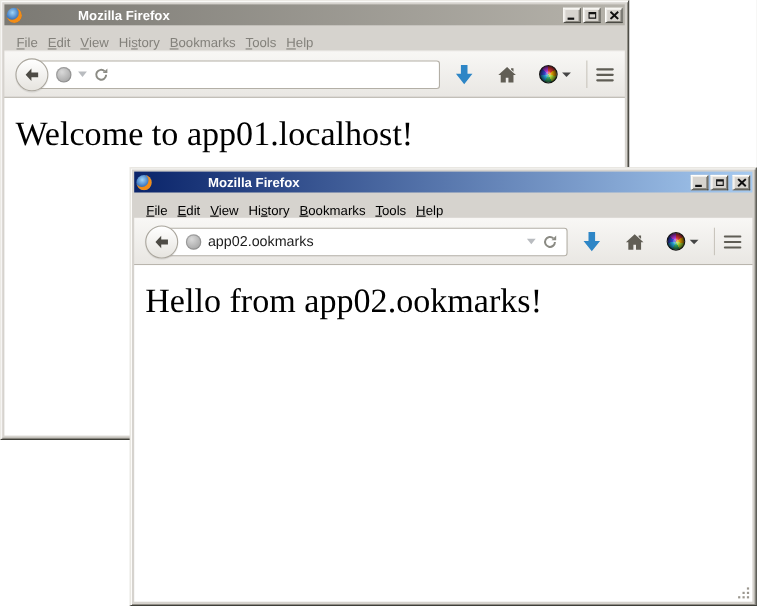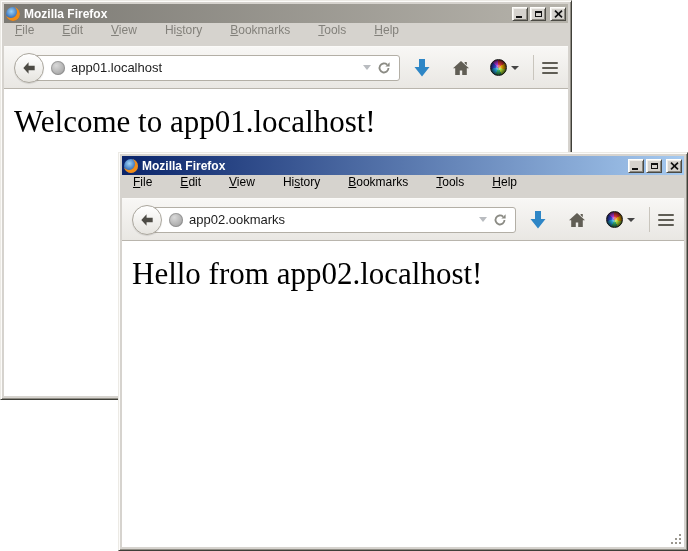--- a/index.html
+++ b/index.html
@@ -13,41 +13,41 @@
     position:absolute; box-sizing:border-box;
     background:#d6d3ce; padding:3px;
     border:1px solid; border-color:#eceae5 #3f3f39 #3f3f39 #eceae5;
     box-shadow: inset 1px 1px 0 #fcfbf9, inset -1px -1px 0 #918e86;
     display:flex; flex-direction:column;
   }
   #win1 { left:0; top:0; width:572px; height:400px; z-index:1; }
   #win2 { left:118px; top:152px; width:570px; height:399px; z-index:2; }
 
   
-  .titlebar { height:19px; flex:0 0 auto; display:flex; align-items:center; padding:0 2px; }
+  .titlebar { height:19px; flex:0 0 auto; display:flex; align-items:center; padding:0 2px;gap:47px; }
   .titlebar-inactive { background:linear-gradient(to right,#7b7973,#b6b3ab); }
   .titlebar-active   { background:linear-gradient(to right,#0a246a,#a6caf0); }
   .title-text { color:#ffffff; font-weight:bold; font-size:12px; margin-left:4px; flex:1;
                 white-space:nowrap; overflow:hidden; }
   .fx-logo { width:14px; height:14px; border-radius:50%; flex:0 0 auto;
     background: radial-gradient(circle at 38% 32%, #9fd4f7, #2a65b4 55%, #16407e);
     box-shadow: inset -2px -2px 0 1px #f28c16; }
 
   .win-buttons { display:flex; align-items:center; gap:2px; flex:0 0 auto; }
   .ctl-btn { width:16px; height:14px; background:#d6d3ce; position:relative; padding:0;
     border:1px solid; border-color:#fffefb #4b4a44 #4b4a44 #fffefb;
     box-shadow: inset 1px 1px 0 #f0eeea, inset -1px -1px 0 #8a877f;
     display:flex; align-items:center; justify-content:center; }
   .ctl-close { margin-left:2px; }
   .glyph-min { position:absolute; left:3px; bottom:2px; width:6px; height:2px; background:#111; }
   .glyph-max { width:7px; height:6px; border:1px solid #111; border-top-width:2px; box-sizing:border-box; }
 
   
-  .menubar { height:23px; flex:0 0 auto; display:flex; align-items:flex-start;
-             gap:28px; padding-left:11px; font-size:12px; color:#000; }
+  .menubar { height:23px; flex:0 0 auto; display:flex; align-items:flex-end;
+             gap:9px; padding-left:11px; font-size:12px; color:#000; }
   .menubar.inactive { color:#83817b; }
   .menu-item { cursor:default; white-space:nowrap; }
   .menu-item u { text-decoration:underline; }
 
   
   .navbar { height:43px; flex:0 0 auto; box-sizing:border-box;
     background:linear-gradient(#f8f7f5,#e9e7e3);
     border-top:1px solid #fbfaf8; border-bottom:1px solid #b9b5ad;
     display:flex; align-items:center; padding:0 10px; }
   .back-btn { width:30px; height:30px; border-radius:50%; flex:0 0 auto; z-index:2;
@@ -119,21 +119,20 @@
     </div>
 
   <div class="navbar">
     <button class="back-btn">
       <svg width="14" height="14" viewBox="0 0 16 16">
           <path d="M7.5 1.5 1.5 8l6 6.5v-4h7v-5h-7z" fill="#4d4b45"></path>
         </svg>
     </button>
     <div class="urlbar">
       <span class="globe"></span>
-      <span class="url-text">app01.localhost</span>
       <span class="url-drop"></span>
       <svg width="14" height="14" viewBox="0 0 14 14">
           <path d="M11.5 7a4.5 4.5 0 1 1-1.4-3.3" fill="none" stroke="#8b8b84" stroke-width="1.8"></path>
           <path d="M12.6 1.2v4.2H8.4z" fill="#8b8b84"></path>
         </svg>
     </div>
     <button class="tb-btn ml14">
       <svg width="16" height="18" viewBox="0 0 16 18">
           <path d="M5 0h6v8h4.5L8 17.5.5 8H5z" fill="#2e86c6"></path>
         </svg>
@@ -223,21 +222,21 @@
     </button>
     <span class="tb-sep"></span>
     <button class="tb-btn hamburger ml8">
       <span></span>
         <span></span>
         <span></span>
     </button>
   </div>
 
   <div class="content">
-    <h1>Hello from app02.localhost!</h1>
+    <h1>Hello from app02.ookmarks!</h1>
     <svg class="resize-grip" width="13" height="13" viewBox="0 0 13 13">
       <g fill="#ffffff">
           <rect x="11" y="11" width="2" height="2"></rect>
           <rect x="7" y="11" width="2" height="2"></rect>
           <rect x="3" y="11" width="2" height="2"></rect>
           <rect x="11" y="7" width="2" height="2"></rect>
           <rect x="7" y="7" width="2" height="2"></rect>
           <rect x="11" y="3" width="2" height="2"></rect>
         </g>
       <g fill="#9b978f">

